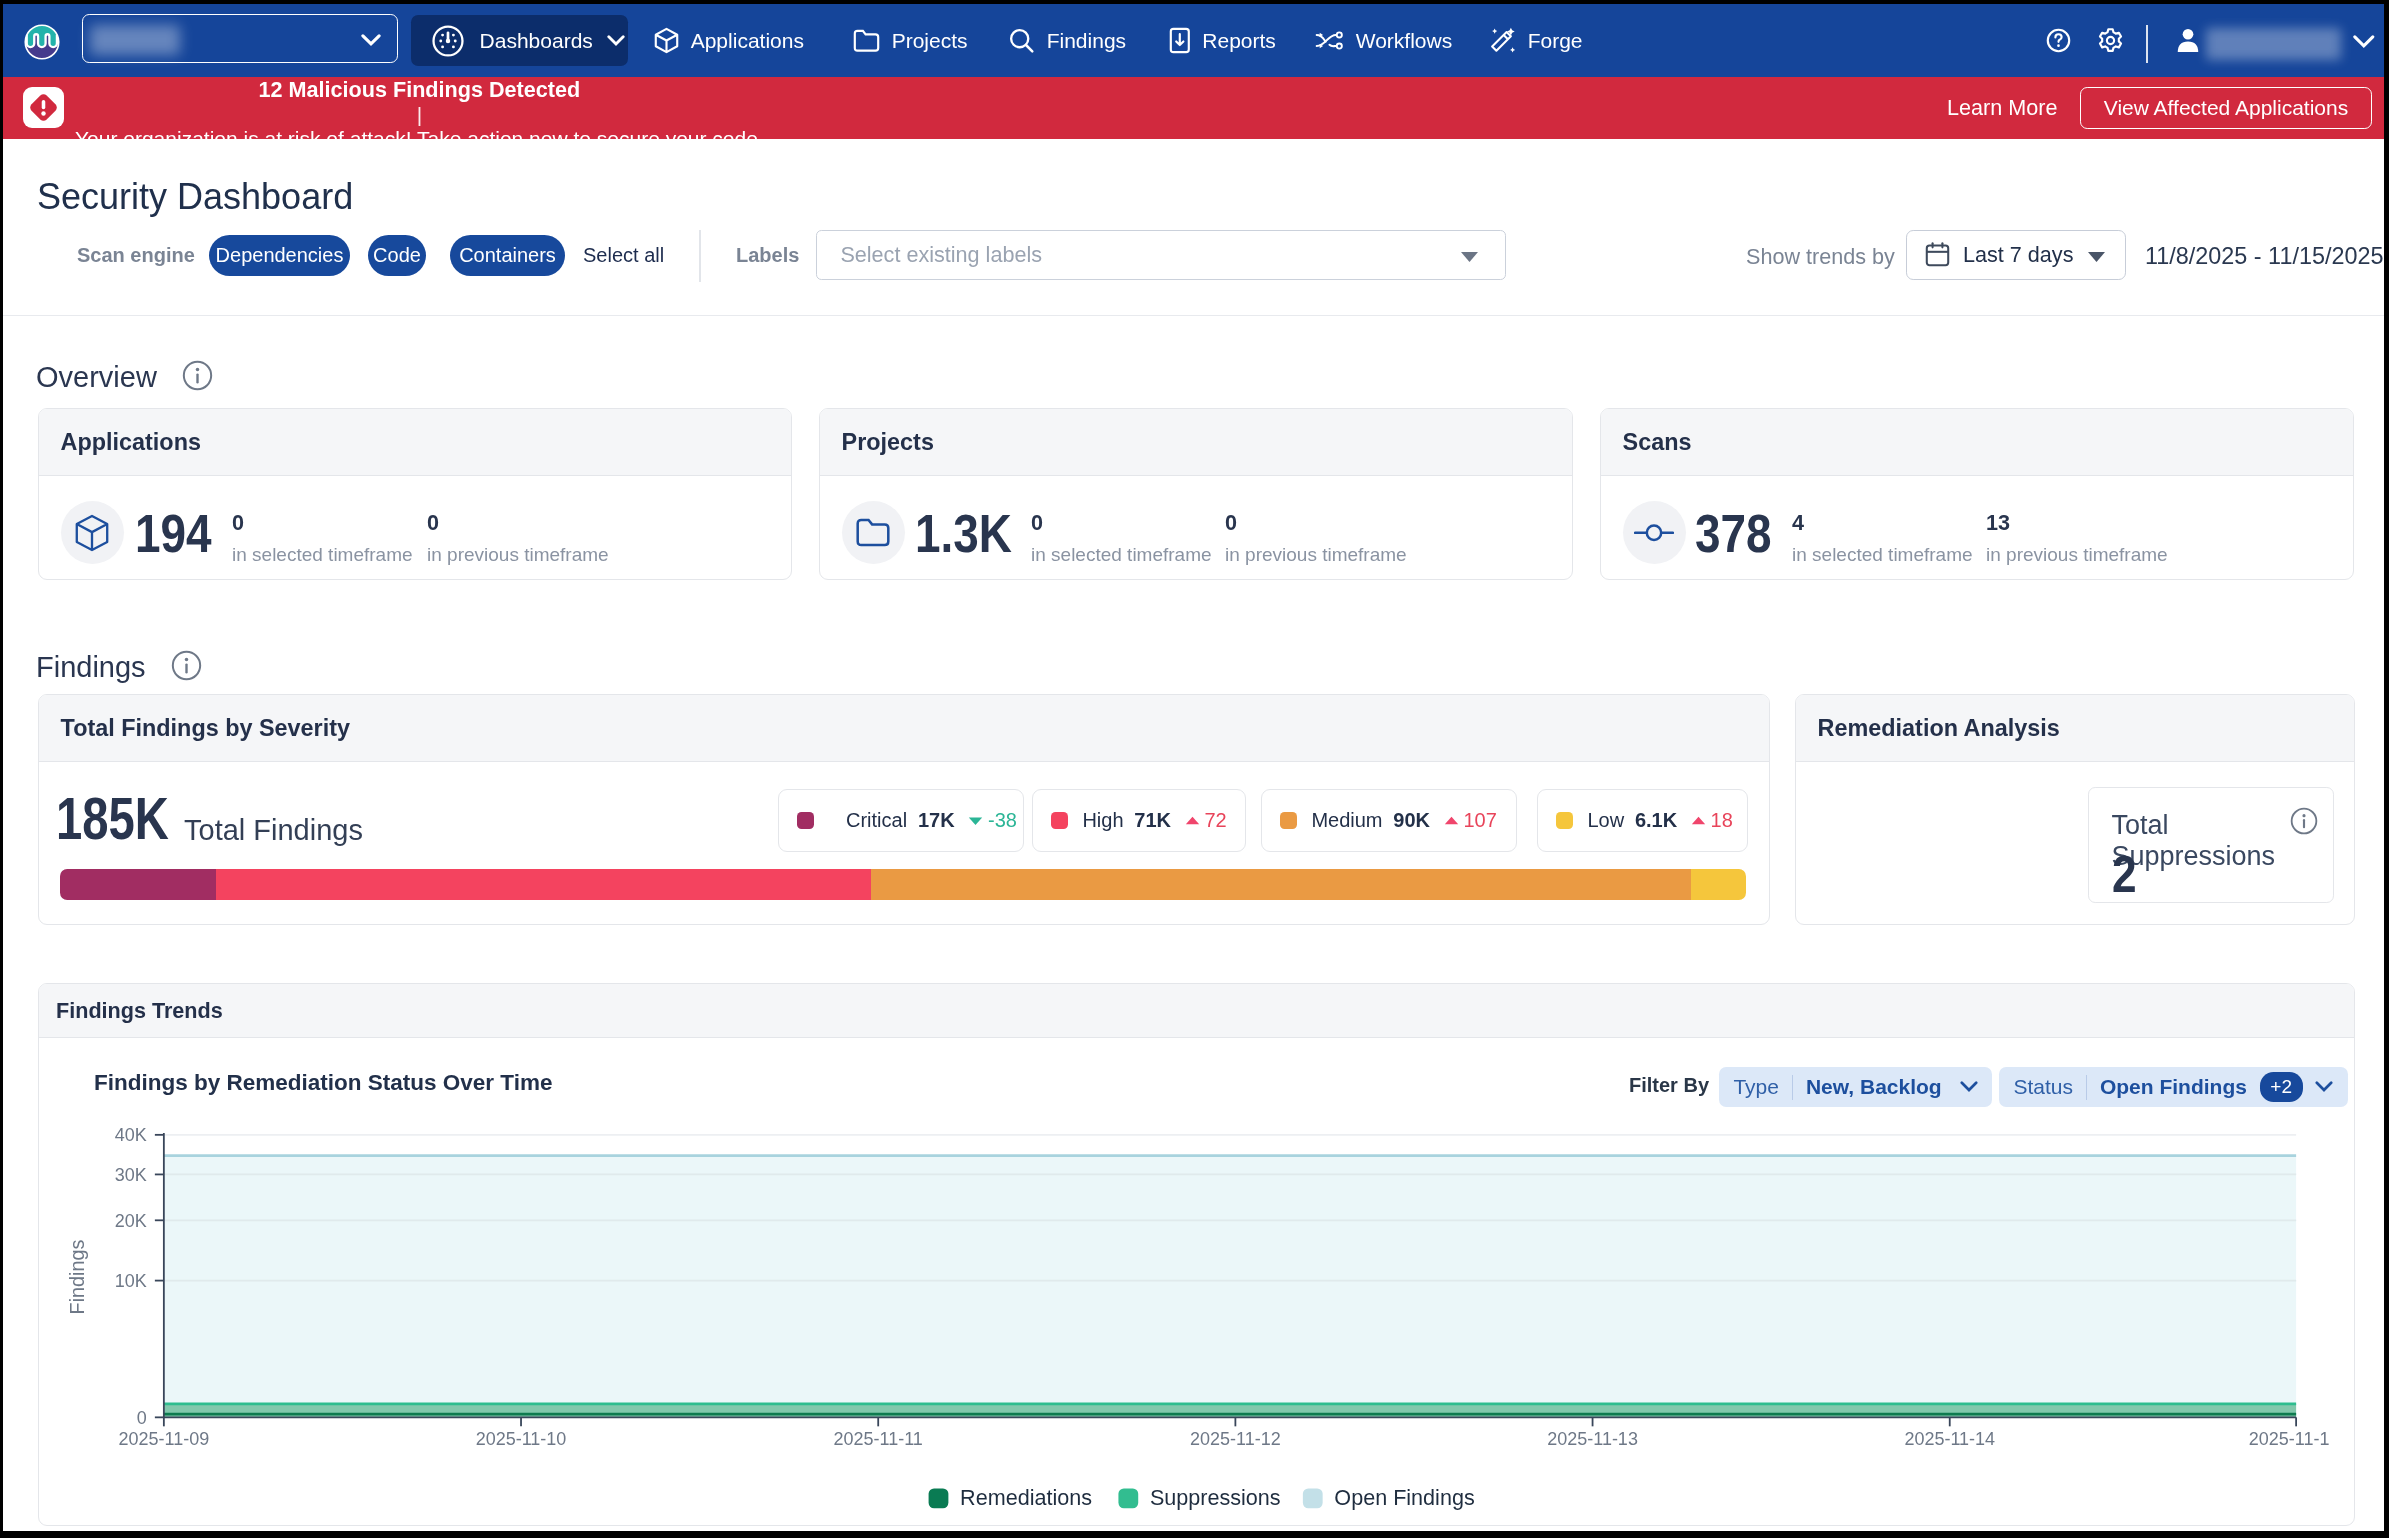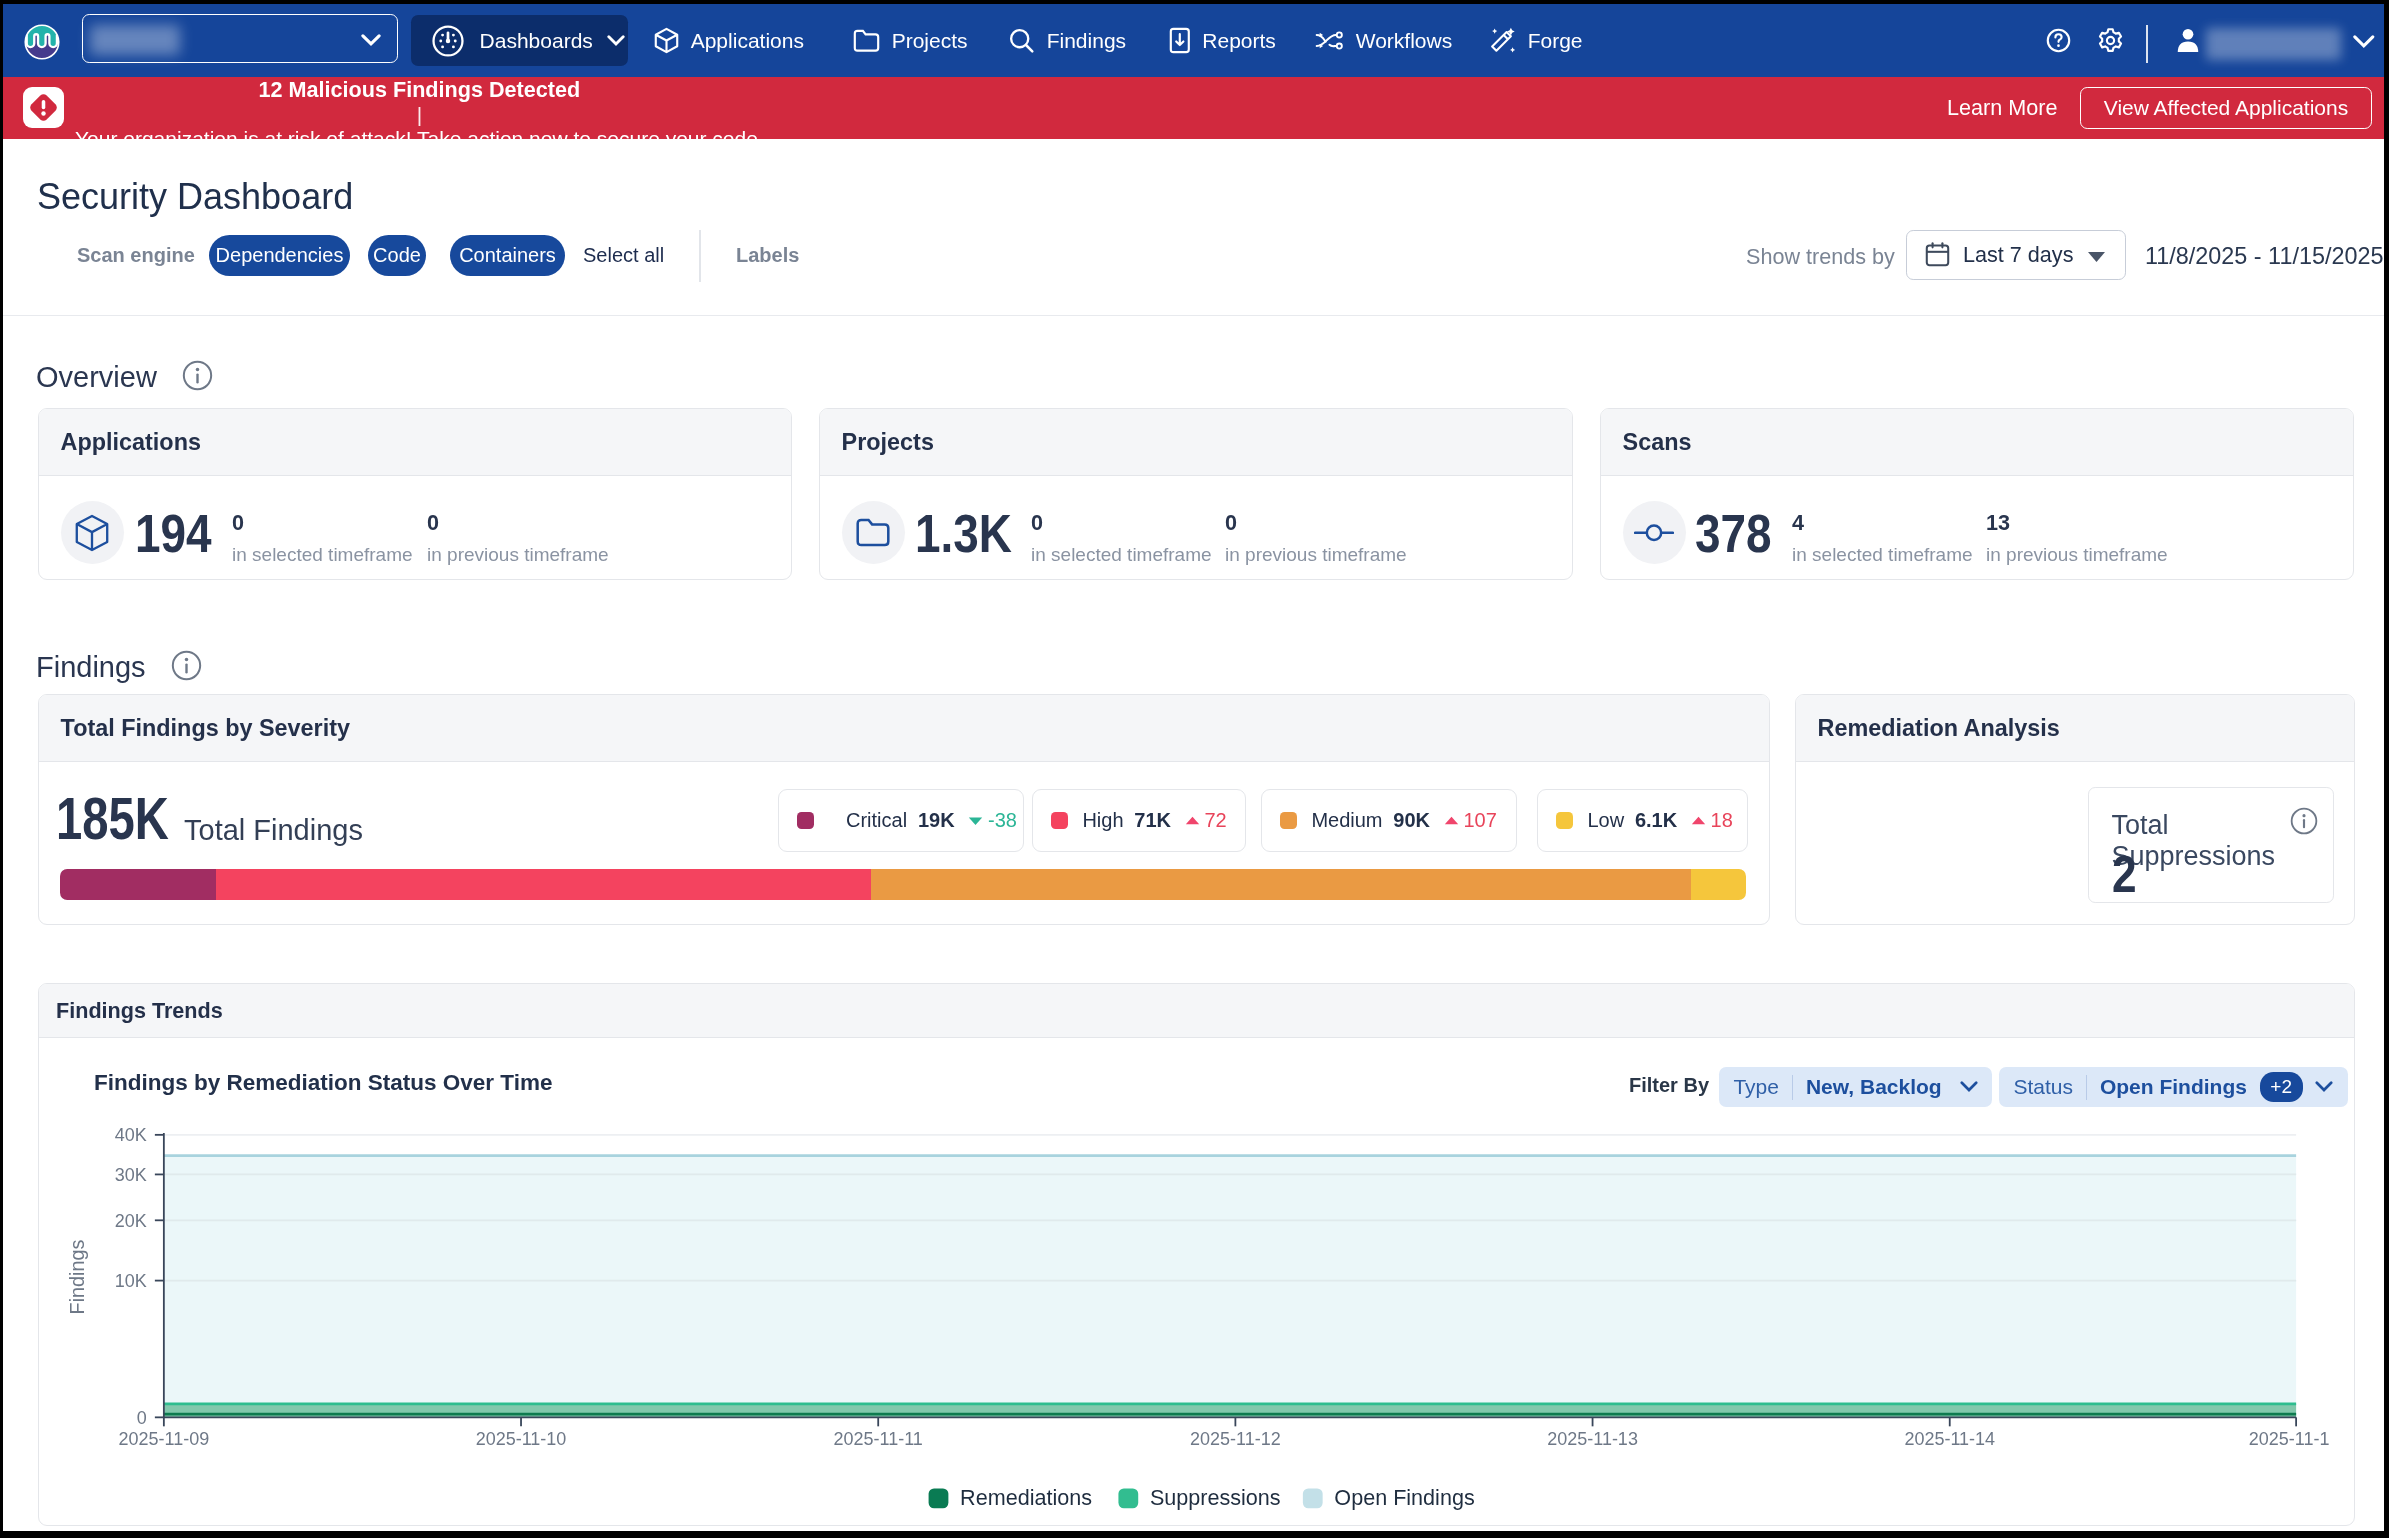--- a/index.html
+++ b/index.html
@@ -187,20 +187,26 @@
 
   <div id="title">Security Dashboard</div>
   <div id="filterrow">
     <span class="graylabel abs" style="left:37px; top:16px;">Scan engine</span>
     <span class="pill abs" style="left:169px; top:7.2px; width:141px;">Dependencies</span>
     <span class="pill abs" style="left:328px; top:7.2px; width:58px;">Code</span>
     <span class="pill abs" style="left:410px; top:7.2px; width:115px;">Containers</span>
     <span class="abs" style="left:543px; top:16px; font-size:20px; color:#1D2C4E;">Select all</span>
     <div class="abs" style="left:659px; top:1.8px; width:1.8px; height:52px; background:#E2E5EA;"></div>
     <span class="graylabel abs" style="left:696px; top:16px;">Labels</span>
+    <div class="abs" style="left:776px; top:1.8px; width:690px; height:50px; border:1.8px solid #CBD1DB; border-radius:5.4px;">
+      <span style="position:absolute; left:23.4px; top:11.7px; font-size:21.6px; color:#9AA3B1;">Select existing labels</span>
+      <svg style="position:absolute; right:27px; top:21px" width="17" height="10" viewBox="0 0 19 11">
+          <path d="M0 0 L19 0 L9.5 11 Z" fill="#6B7585"></path>
+        </svg>
+    </div>
     <span class="abs" style="left:1706px; top:16px; font-size:21.6px; color:#7A8494;">Show trends by</span>
     <div class="abs" style="left:1866px; top:1.8px; width:220px; height:50px; border:1.8px solid #C7CDD8; border-radius:7.2px;">
       <svg style="position:absolute; left:18px; top:11.7px" width="25" height="25" viewBox="0 0 28 28">
           <rect x="2" y="4" width="24" height="22" rx="3" fill="none" stroke="#3E4A5C" stroke-width="2.3"></rect>
           <line x1="2" y1="11" x2="26" y2="11" stroke="#3E4A5C" stroke-width="2.3"></line>
           <line x1="8.5" y1="1.5" x2="8.5" y2="6" stroke="#3E4A5C" stroke-width="2.3" stroke-linecap="round"></line>
           <line x1="19.5" y1="1.5" x2="19.5" y2="6" stroke="#3E4A5C" stroke-width="2.3" stroke-linecap="round"></line>
         </svg>
       <span style="position:absolute; left:56px; top:11.7px; font-size:21.6px; color:#22304A;">Last 7 days</span>
       <svg style="position:absolute; right:20px; top:21.6px" width="17" height="10" viewBox="0 0 19 11">
@@ -286,21 +292,21 @@
   </div>
 
   <div class="card" style="left:38px; top:694px; width:1732px; height:231px;">
     <div class="cardhead">Total Findings by Severity</div>
     <div class="abs" style="left:17px; top:90px; font-size:59px; font-weight:700; color:#29354E; transform:scaleX(0.8); transform-origin:left top;">185K</div>
     <div class="abs" style="left:145px; top:119px; font-size:29px; color:#333F55;">Total Findings</div>
 
     <div class="sevchip" style="left:739px; width:246px;">
       <span class="swatch" style="background:#A12D62; margin-left:18px;"></span>
       <span style="margin-left:32px;text-align:right;">Critical</span>
-      <span style="margin-left:10.8px; font-weight:700;">19K</span>
+      <span style="margin-left:10.8px; font-weight:700;">17K</span>
       <svg style="margin-left:11.7px" width="19" height="11.7" viewBox="0 0 22 14">
           <path d="M3 3 L19 3 L11 12 Z" fill="#2BB596"></path>
         </svg>
       <span style="margin-left:2.7px; color:#2BB596;">-38</span>
     </div>
     <div class="sevchip" style="left:993px; width:214px;">
       <span class="swatch" style="background:#F4435F; margin-left:18px;"></span>
       <span style="margin-left:14.4px;">High</span>
       <span style="margin-left:10.8px; font-weight:700;">71K</span>
       <svg style="margin-left:11.7px" width="19" height="11.7" viewBox="0 0 22 14">

